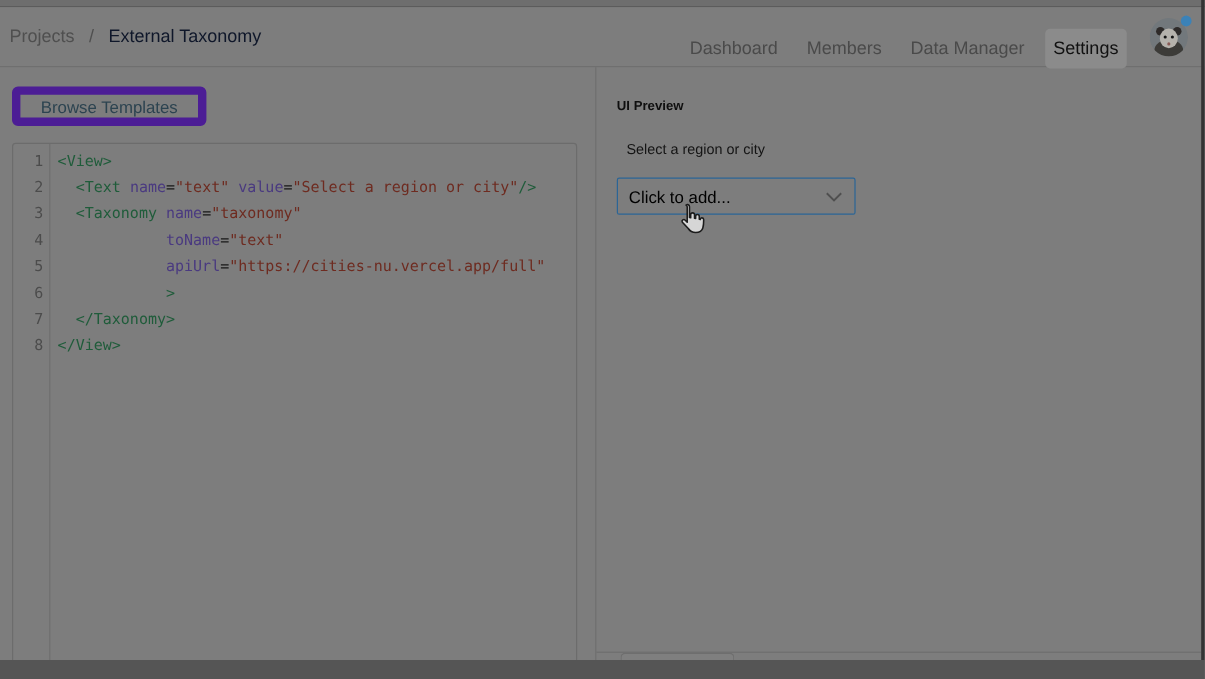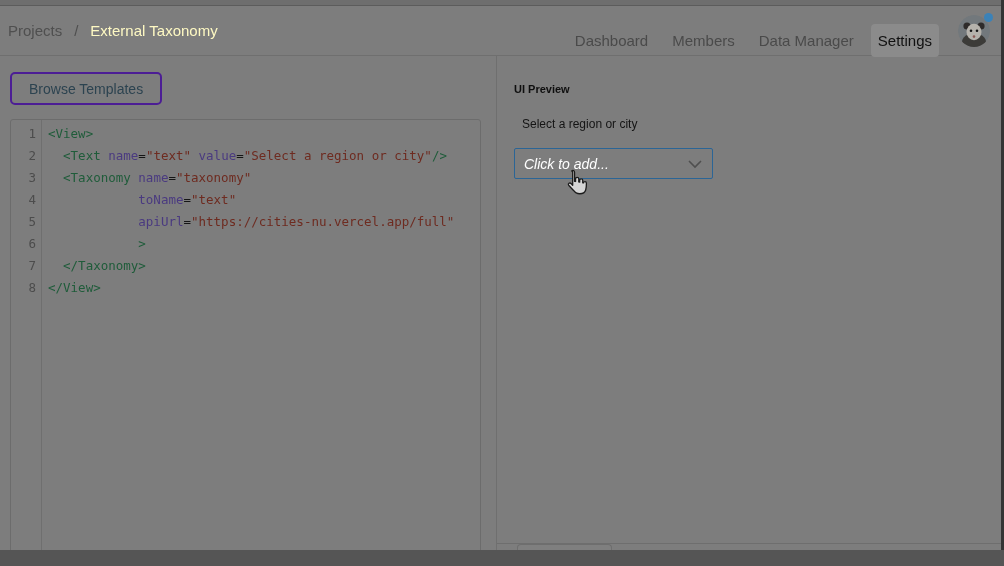--- a/index.html
+++ b/index.html
@@ -9,33 +9,33 @@
     display:flex;flex-direction:column;
   }
   
   .top-strip{height:5px;background:#6e6e6e;border-bottom:1px solid #5c5c5c;flex:none;}
   
   .menubar{height:49px;flex:none;display:flex;align-items:center;
     padding:0 14px 0 8px;border-bottom:1px solid #6f6f6f;background:#7d7d7d;}
   .breadcrumb{display:flex;align-items:center;font-size:15px;white-space:nowrap;}
   .crumb-parent{color:#4f4f4f;cursor:pointer;}
   .crumb-sep{color:#4f4f4f;margin:0 12px;}
-  .crumb-current{color:#fef9c3;font-weight:500;}
+  .crumb-current{color:#0f172a;font-weight:500;}
   .spacer{flex:1;}
   .top-nav{display:flex;align-items:center;font-size:15px;color:#4a4a4a;}
   .nav-item{padding:8px 12px;cursor:pointer;white-space:nowrap;margin-top:20px;}
   .nav-item.active{background:#8b8b8b;border-radius:4px;color:#111;padding:8px 7px;margin-left:5px;}
   .avatar-wrap{position:relative;margin-left:19px;width:32px;height:32px;flex:none;cursor:pointer;}
   .avatar{width:32px;height:32px;border-radius:50%;overflow:hidden;display:block;}
   .avatar-badge{position:absolute;top:-2px;right:-3px;width:9px;height:9px;border-radius:50%;}
   
   .content{position:relative;flex:1;display:flex;min-height:0;}
   .left-panel{position:relative;width:497px;flex:none;border-right:1px solid #6f6f6f;box-sizing:border-box;}
   .toolbar{display:flex;justify-content:space-between;align-items:flex-start;padding:16px 19px 0 10px;}
-  .btn-browse{height:33px;padding:0 17px;background:transparent;border:2px solid #4c1d95;
+  .btn-browse{height:33px;padding:0 17px;background:transparent;border:7px solid #4c1d95;
     border-radius:5px;font-size:14px;font-weight:500;color:#2c4350;
     font-family:"Liberation Sans",sans-serif;cursor:pointer;}
   .toggle{display:flex;align-items:center;background:#878787;border-radius:7px;padding:2px;
     height:33px;box-sizing:border-box;}
   .toggle-opt{padding:0 19px;height:29px;line-height:29px;font-size:14px;color:#525252;
     border-radius:5px;cursor:pointer;white-space:nowrap;}
   .toggle-opt.active{background:#9d9d9d;color:#0d0d0d;font-weight:700;box-shadow:0 1px 2px rgba(0,0,0,.25);}
   
   .editor{position:absolute;top:63px;left:10px;width:471px;bottom:-6px;
     border:1px solid #6c6c6c;border-radius:3px;display:flex;box-sizing:border-box;
@@ -47,21 +47,21 @@
   .tok-attr{color:#4a3a80;}
   .tok-str{color:#6e2b20;}
   .tok-plain{color:#151515;}
   
   .right-panel{position:relative;flex:1;padding:27px 0 0 17px;box-sizing:border-box;}
   .preview-title{font-size:11px;font-weight:700;color:#0f0f0f;}
   .task-text{margin:22px 0 0 8px;font-size:12px;color:#141414;}
   .dropdown{position:relative;margin-top:17px;width:199px;height:31px;
     border:1.5px solid #2b6596;border-radius:2px;display:flex;align-items:center;
     box-sizing:border-box;cursor:pointer;background:transparent;}
-  .dropdown-placeholder{padding-left:9px;font-size:14px;color:#ffffff;font-style:italic;}
+  .dropdown-placeholder{padding-left:9px;font-size:14px;color:#000000;}
   .dropdown-chevron{position:absolute;right:10px;top:11px;line-height:0;}
   .preview-bottom-line{position:absolute;left:0;right:3px;bottom:6px;height:1px;background:#6e6e6e;}
   .peek-box{position:absolute;left:20px;bottom:0;width:93px;height:5px;background:#7f7f7f;
     border:1px solid #6e6e6e;border-bottom:none;border-radius:4px 4px 0 0;}
   
   .right-edge{position:absolute;top:0;right:0;bottom:0;width:3px;background:#343434;z-index:5;}
   .cursor-icon{position:absolute;left:562px;top:169px;z-index:6;pointer-events:none;}
 </style>
 </head>
 <body>

